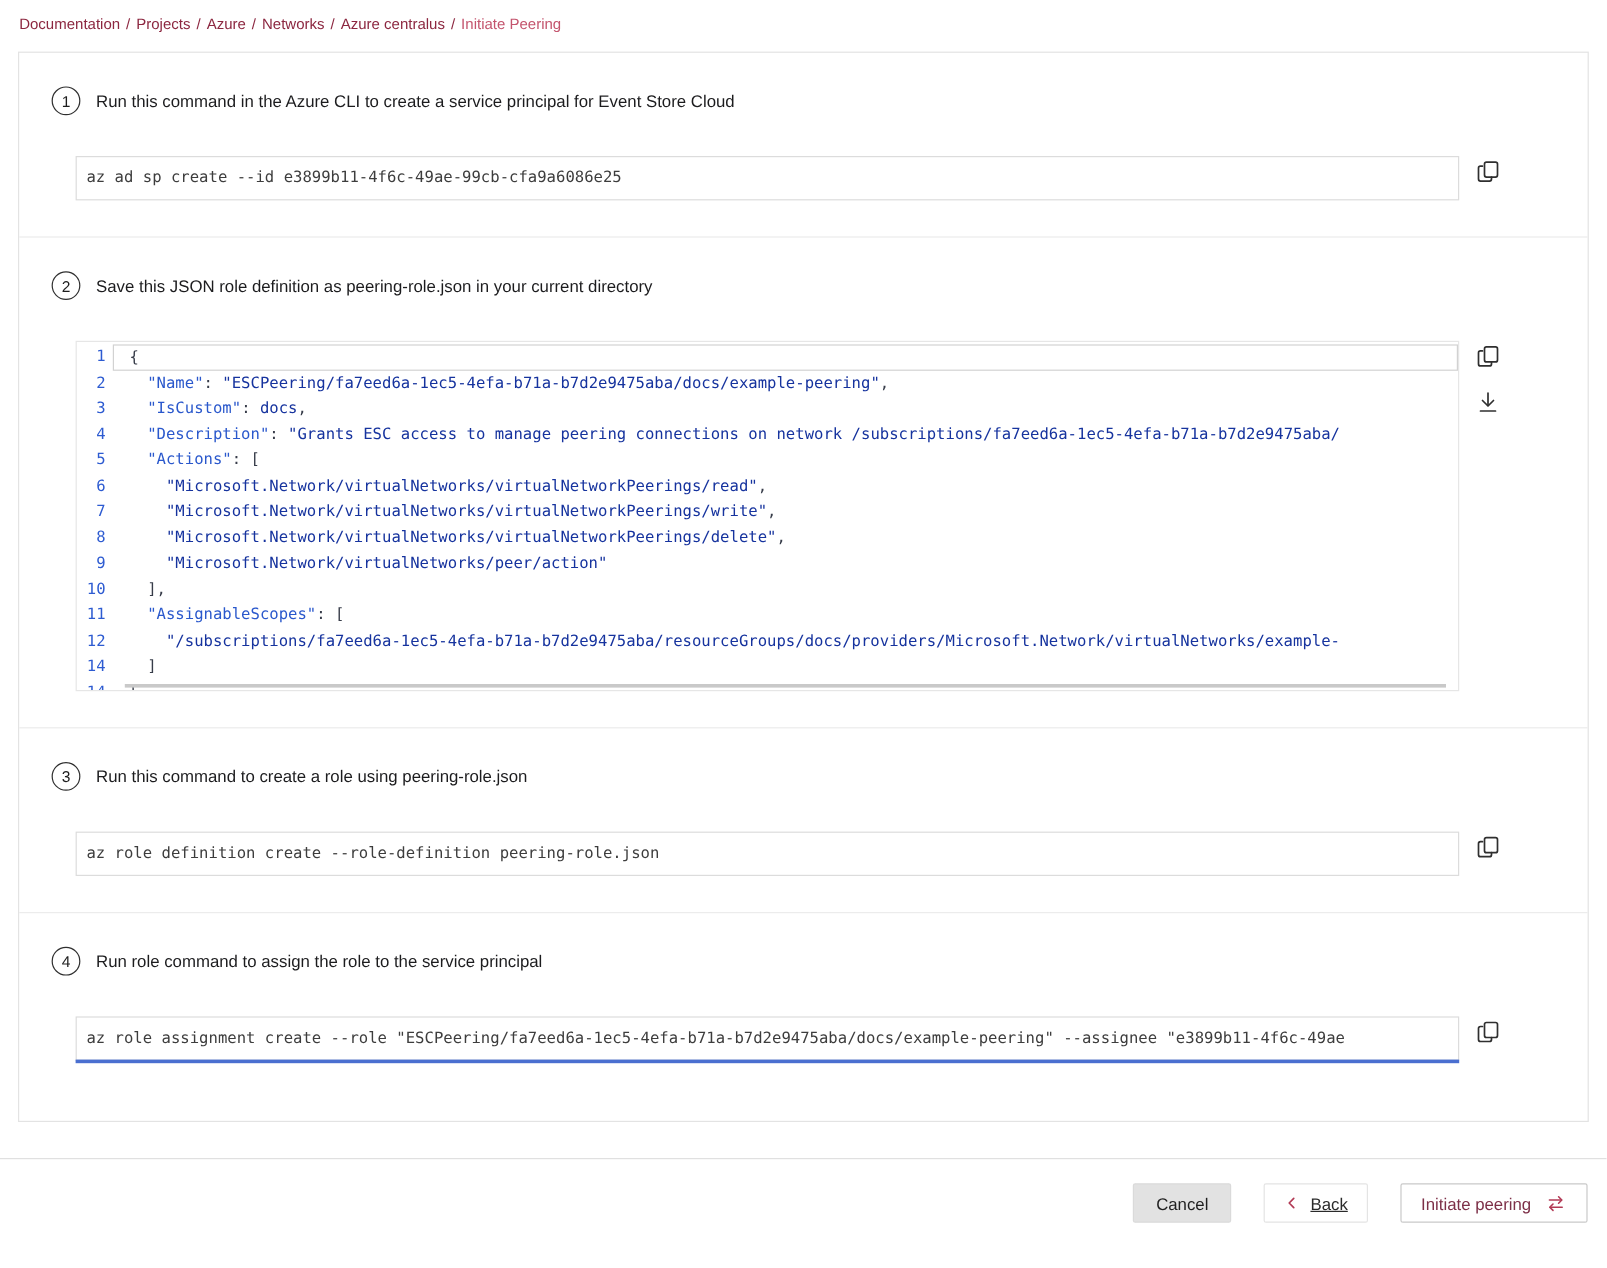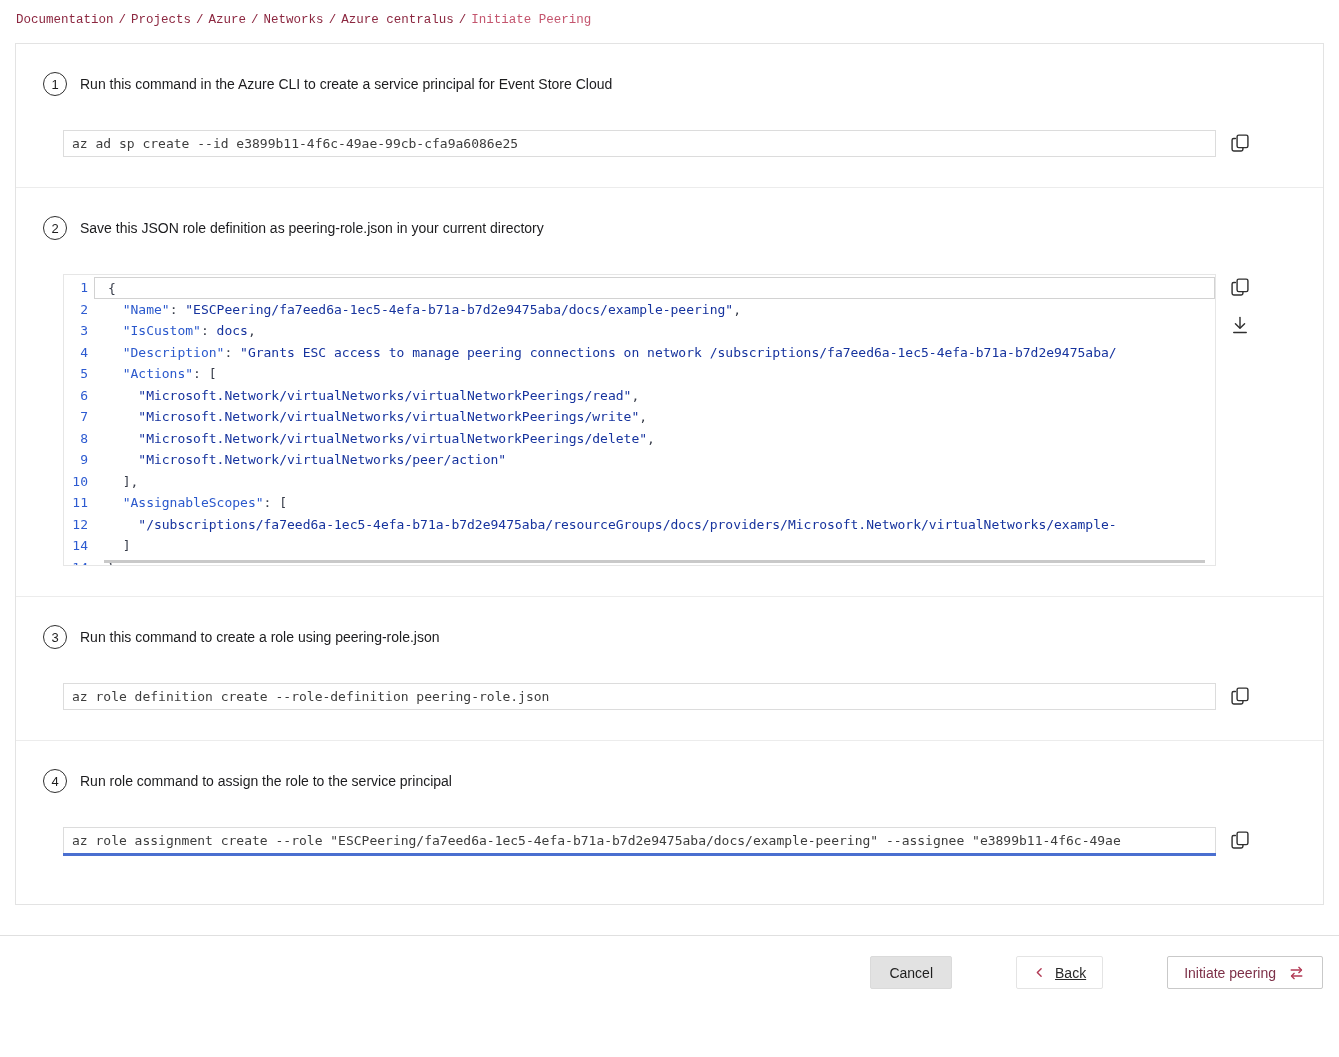--- a/index.html
+++ b/index.html
@@ -1,41 +1,41 @@
 <!DOCTYPE html>
 <html><head>
 <meta charset="utf-8">
 <style>
   * { box-sizing: border-box; margin: 0; padding: 0; }
   html,body { background:#fff; }
   body { font-family:"Liberation Sans", sans-serif; color:#1d1d1f; }
   .page { position:relative; width:1339px; height:1057px; background:#fff; overflow:hidden; }
 
   
-  .breadcrumb { padding:13px 16px 0 16px; font-size:12.5px;font-family:Liberation Mono, monospace; }
+  .breadcrumb { padding:13px 16px 0 16px; font-size:12.5px; }
   .crumb { color:#8c2740; cursor:pointer; }
   .crumb-sep { color:#8c2740; margin:0 5px; }
   .crumb-current { color:#c4556e; }
 
   
   h1 { margin:19px 0 0 15px; font-size:29px; font-weight:500; color:#50283b; letter-spacing:.3px; }
 
   
   .card { margin:16px 15px 0; border:1px solid #e3e3e3; background:#fff; }
   .section { padding:28px 72px 30px 47px; border-bottom:1px solid #ececec; }
   .section.last { border-bottom:none; padding-bottom:50px; }
 
   .step-head { display:flex; align-items:center; gap:13px; margin-left:-20px; }
   .step-circle { width:24px; height:24px; border:1.5px solid #2f2f2f; border-radius:50%;
     display:flex; align-items:center; justify-content:center; font-size:13px; color:#1d1d1d; flex:none; }
   .step-text { font-size:14px; color:#1c1c1e; }
 
   .code-row { display:flex; align-items:flex-start; gap:13px; margin-top:34px; }
   .code-wrap { flex:1; position:relative; }
-  .code-box { width:100%; border:1px solid #dcdcdc; height:27px; display:flex; align-items:center;
+  .code-box { width:100%; border:1px solid #dcdcdc; height:37px; display:flex; align-items:center;
     padding:0 8px; font-family:"DejaVu Sans Mono", monospace; font-size:13px; color:#3d3d3d;
     white-space:pre; overflow:hidden; background:#fff; }
   .hscroll-blue { position:absolute; left:0; bottom:-2px; height:3px; width:100%; background:#4a6fd0; }
 
   .icon-btn { width:22px; height:22px; flex:none; cursor:pointer; margin-top:2px; display:flex;
     align-items:center; justify-content:center; background:none; border:none; }
   .icon-btn svg { width:20px; height:20px; stroke:#2f2f2f; fill:none; stroke-width:1.7;
     stroke-linecap:round; stroke-linejoin:round; }
 
   
@@ -50,21 +50,21 @@
   .tk-str { color:#16339e; }
   .tk-kw  { color:#16339e; }
   .tk-pun { color:#373c49; }
   .ed-hscroll { position:absolute; bottom:2px; left:40px; right:10px; height:3px; background:#c9c9c9; }
   .editor-icons { display:flex; flex-direction:column; gap:14px; }
 
   
   .footer-rule { margin-top:30px; border-top:1px solid #e0e0e0; width:100%; }
   .footer { display:flex; justify-content:flex-end; align-items:center; gap:27px; padding:20px 16px 0 0; }
   .btn { font-size:14px; height:33px; display:inline-flex; align-items:center; justify-content:center;
-    border-radius:2px; cursor:pointer; font-family:inherit;margin-left:37px; }
+    border-radius:2px; cursor:pointer; font-family:inherit; }
   .btn-cancel { background:#e2e2e2; border:1px solid #dadada; padding:0 18px; color:#1f1f1f; }
   .btn-back { background:#fff; border:1px solid #e4e4e4; padding:0 16px; color:#2a2a2a; gap:9px;text-decoration:underline; }
   .btn-back svg { width:13px; height:13px; stroke:#b23a55; stroke-width:2.6; fill:none;
     stroke-linecap:round; stroke-linejoin:round; }
   .btn-initiate { background:#fff; border:1px solid #c9c9c9; padding:0 16px; color:#7d3048; gap:11px; }
   .btn-initiate svg { width:19px; height:16px; stroke:#b23a55; stroke-width:2; fill:none;
     stroke-linecap:round; stroke-linejoin:round; }
 </style>
 </head>
 <body>

